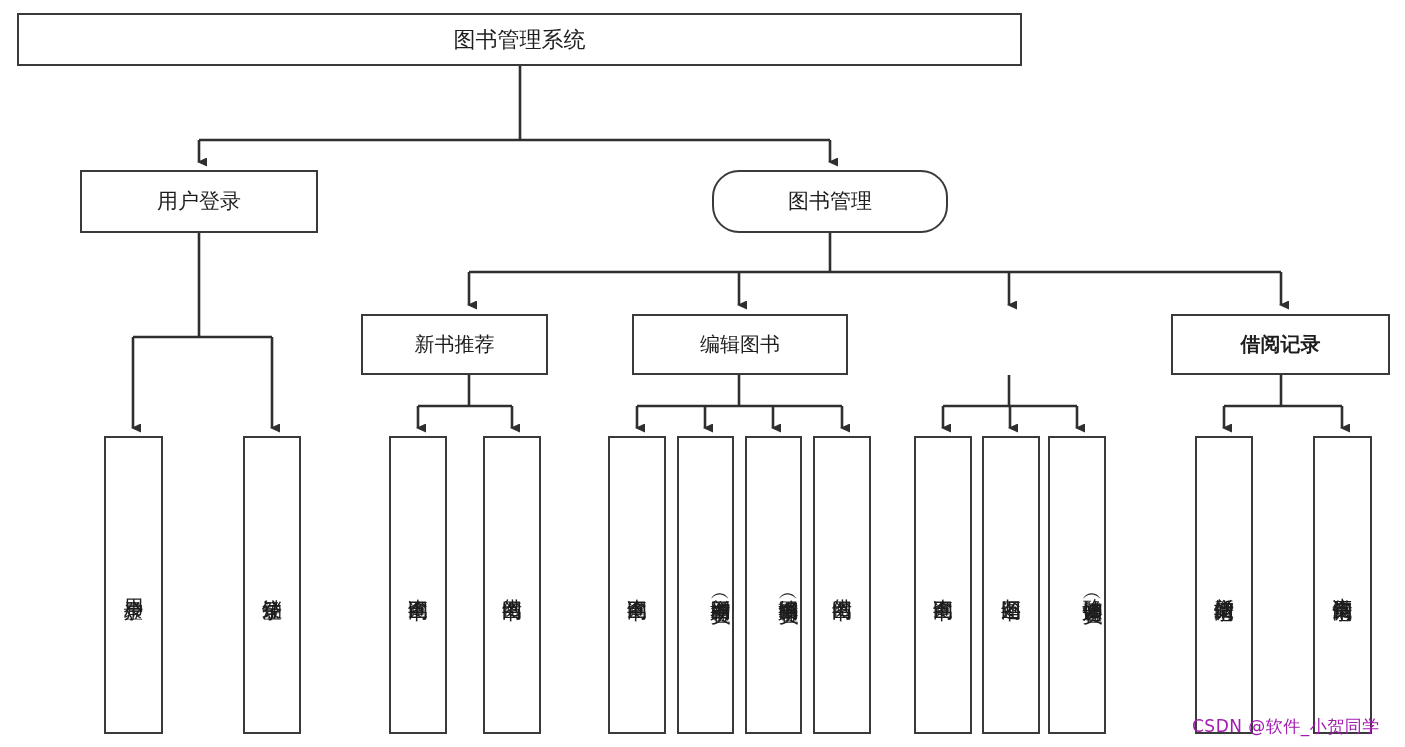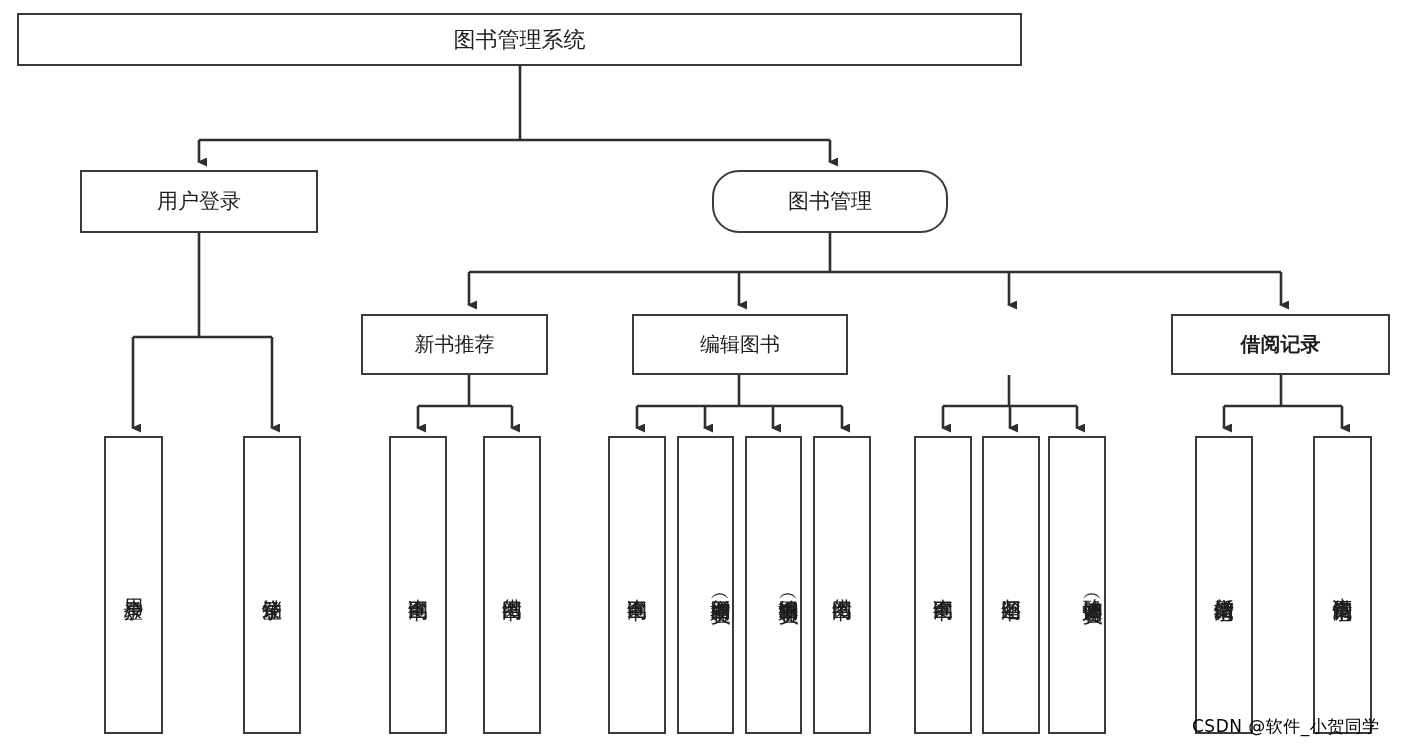--- a/index.html
+++ b/index.html
@@ -57,21 +57,21 @@
   .node.leaf.mid {
     align-items: center;
     padding-top: 0;
   }
   .node.leaf > span {
     display: block;
   }
   .watermark {
     position: absolute;
     font-size: 17px;
-    color: #000000;
+    color: #a21caf;
     white-space: nowrap;
     letter-spacing: 0.5px;
     text-align: right;
   }
 </style>
 </head>
 <body>
 
 <div id="canvas">
 

